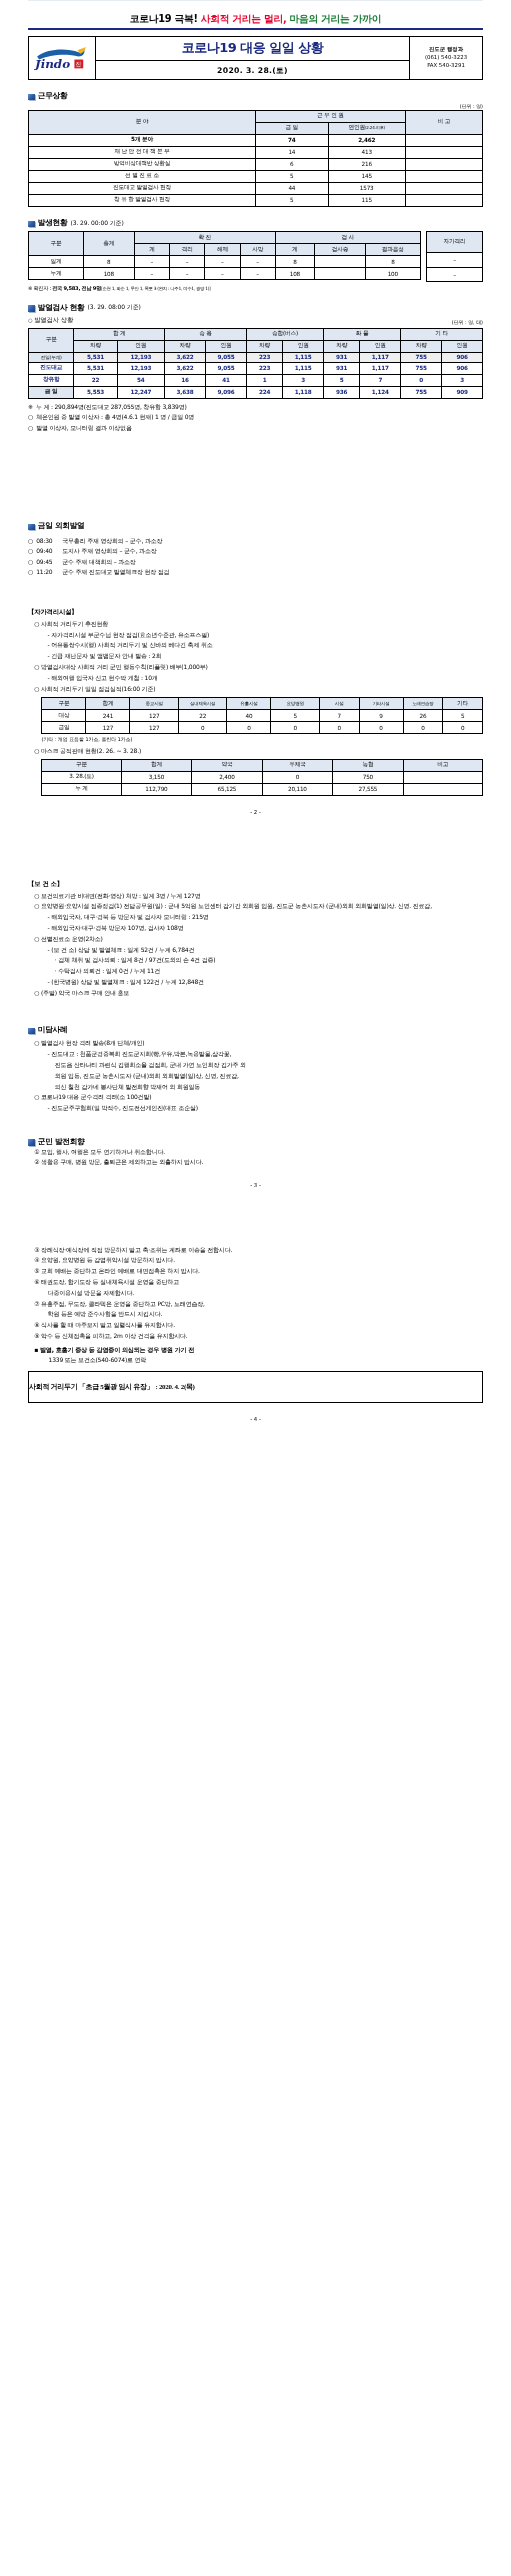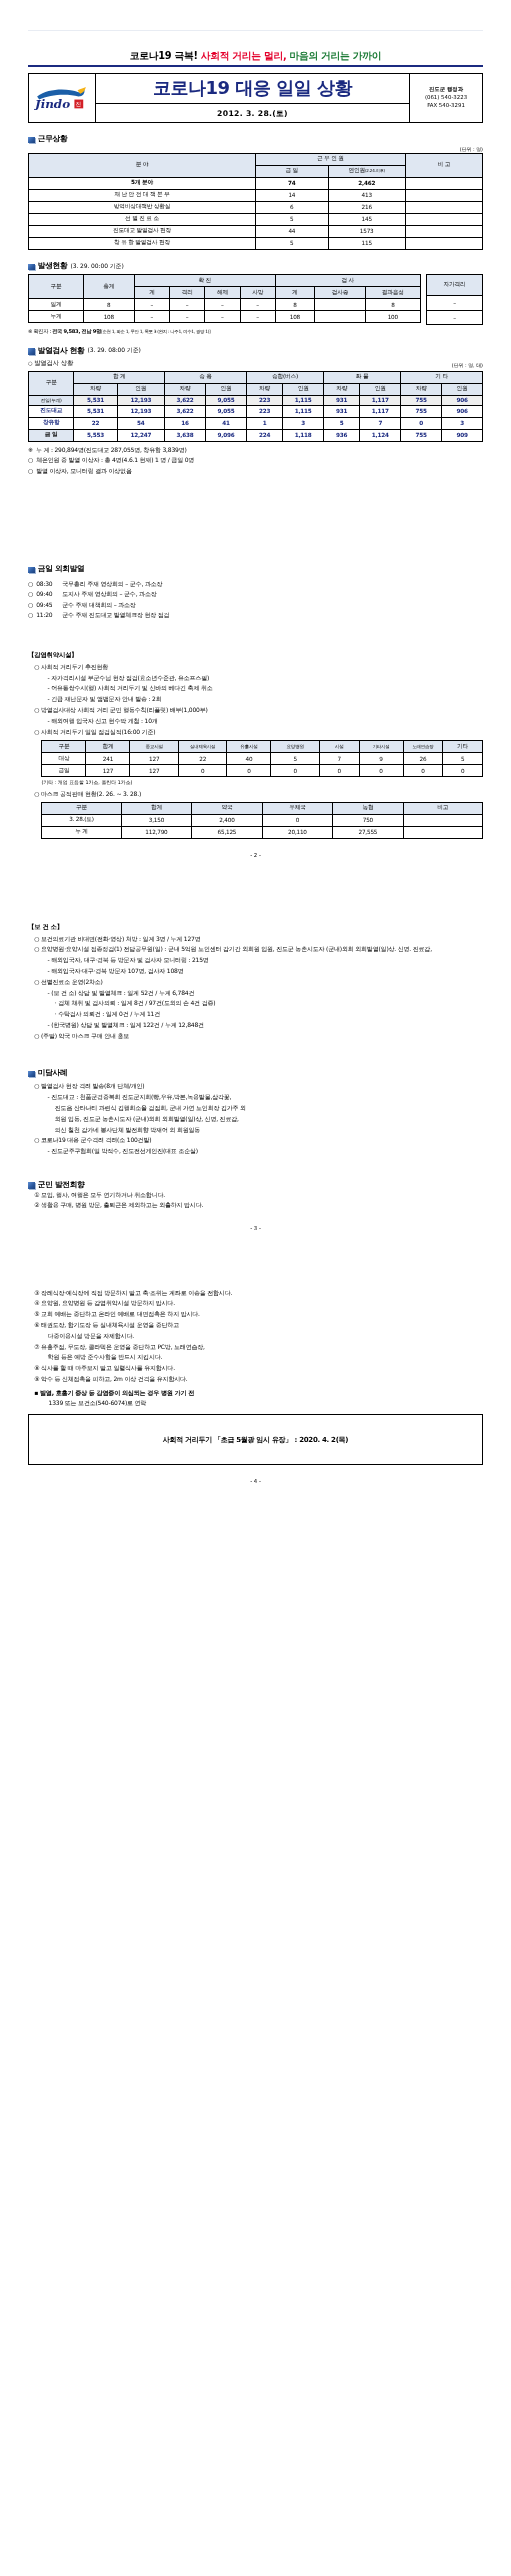--- a/index.html
+++ b/index.html
@@ -1,33 +1,33 @@
 <!DOCTYPE html>
 <html lang="ko" style="font-size:8.2px"><head>
 <meta charset="utf-8">
 <style>
   html,body{margin:0;padding:0;background:#ffffff;}
   body{font-family:"DejaVu Sans","Liberation Sans",sans-serif;color:#000;}
   .page{width:511px;margin:0 auto;position:relative;}
   .sheet{width:511px;box-sizing:border-box;padding:0 28px;position:relative;}
   
-  .banner{margin-top:30px;border-top:1.5px solid #e8ecf3;padding-top:19px;text-align:center;}
+  .banner{border-top:1.5px solid #e8ecf3;padding-top:12px;text-align:center;}
   .banner-line{font-size:9.8px;font-weight:bold;letter-spacing:-0.3px;white-space:nowrap;}
   .banner-line .k{color:#000;}
   .banner-line .r{color:#e4002b;}
   .banner-line .g{color:#1a7a34;}
   .banner-rule{height:2.6px;background:#1b2a80;margin-top:1.5px;}
   
   .titlebox{margin-top:5.7px;border:0.6px solid #000;display:flex;width:100%;box-sizing:border-box;}
   .logo-cell{width:66px;border-right:0.6px solid #000;display:flex;align-items:center;justify-content:center;padding:2.1px 0;}
   .logo{position:relative;width:57px;height:24px;}
   .logo svg{display:block;}
   .mid-cell{flex:1;display:flex;flex-direction:column;}
   .mid-top{border-bottom:0.6px solid #000;text-align:center;padding:2.6px 0 3.1px;}
-  .mid-top-t{font-size:18px;font-weight:bold;color:#1b2a80;letter-spacing:-0.5px;}
+  .mid-top-t{font-size:13px;font-weight:bold;color:#1b2a80;letter-spacing:-0.5px;}
   .mid-bot{text-align:center;padding:3.1px 0 3.6px;}
   .mid-bot-t{font-size:7.7px;font-weight:bold;letter-spacing:0.3px;}
   .contact-cell{width:73px;border-left:0.6px solid #000;display:flex;flex-direction:column;justify-content:center;padding:2.1px 3.1px;box-sizing:border-box;}
   .contact-cell div{font-size:5.4px;line-height:1.45;text-align:center;white-space:nowrap;}
   .contact-dept{font-weight:bold;font-size:6px;margin-bottom:0.5px;}
   
   .sec{margin-top:11.3px;}
   .sec-head{display:flex;align-items:flex-end;gap:3.1px;}
   .sq{width:6.7px;height:6.7px;flex:none;margin-bottom:1px;
       background:linear-gradient(135deg,#5f8fd4 0%,#2c5aa0 55%,#1b3f7a 100%);
@@ -59,21 +59,21 @@
   .center{text-align:center;}
   .bracket{font-size:6.4px;font-weight:bold;letter-spacing:-0.2px;margin:7.2px 0 2.1px;}
   .ind1{margin-left:6.2px;}
   .ind2{margin-left:13.4px;}
   .ind3{margin-left:20.6px;}
   .li{font-size:6px;line-height:1.8;letter-spacing:-0.2px;}
   .pagenum{text-align:center;font-size:5.4px;margin:13.4px 0 0;}
   
   .coopbox{border:1px solid #1b2a80;text-align:center;padding:3.6px 0;margin:5.2px 0 4.1px;}
   .coopbox span{font-size:7.5px;font-weight:bold;color:#1b2a80;letter-spacing:-0.3px;}
-  .finalbox{border:0.8px solid #000;text-align:center;padding:19px 0;margin:5.2px 0 0;}
+  .finalbox{border:0.8px solid #000;text-align:left;padding:10px 0;margin:5.2px 0 0;font-family:Liberation Serif, serif;}
   .finalbox span{font-size:7px;font-weight:bold;letter-spacing:-0.3px;}
   .arrowline{font-size:6.2px;font-weight:bold;letter-spacing:-0.3px;margin-top:4.1px;}
 </style>
 </head>
 <body>
 
 <div class="page">
 <div class="sheet">
 
   <div class="banner">
@@ -95,21 +95,21 @@
           <rect x="78" y="26" width="17" height="17" fill="#d31f26"></rect>
           <text x="80" y="39" font-family="DejaVu Sans, sans-serif" font-size="11" fill="#ffffff">진</text>
         </svg>
       </div>
     </div>
     <div class="mid-cell">
       <div class="mid-top">
         <span class="mid-top-t">코로나19 대응 일일 상황</span>
       </div>
       <div class="mid-bot">
-        <span class="mid-bot-t">2012. 3. 28.(토)</span>
+        <span class="mid-bot-t">2020. 3. 28.(토)</span>
       </div>
     </div>
     <div class="contact-cell">
       <div class="contact-dept">진도군 행정과</div>
       <div>(061) 540-3223</div>
       <div>FAX 540-3291</div>
     </div>
   </div>
 
   <div class="sec">
@@ -405,21 +405,21 @@
         <span class="mk">○</span>
         <span style="width:23px;flex:none;">11:20</span>
         <span>군수 주재 진도대교 발열체크장 현장 점검</span>
       </li>
     </ul>
   </div>
 
   <div style="height:23px;"></div>
 
 
-  <div class="bracket">【감염취약시설】</div>
+  <div class="bracket">【자가격리시설】</div>
 
   <div class="ind1">
     <div class="li">
       <span>○</span>
       <span>사회적 거리두기 추진현황</span>
     </div>
     <div class="li ind2">
       <span>-</span>
       <span>자가격리시설 부군수님 현장 점검(효소년수준관, 유소프스필)</span>
     </div>

